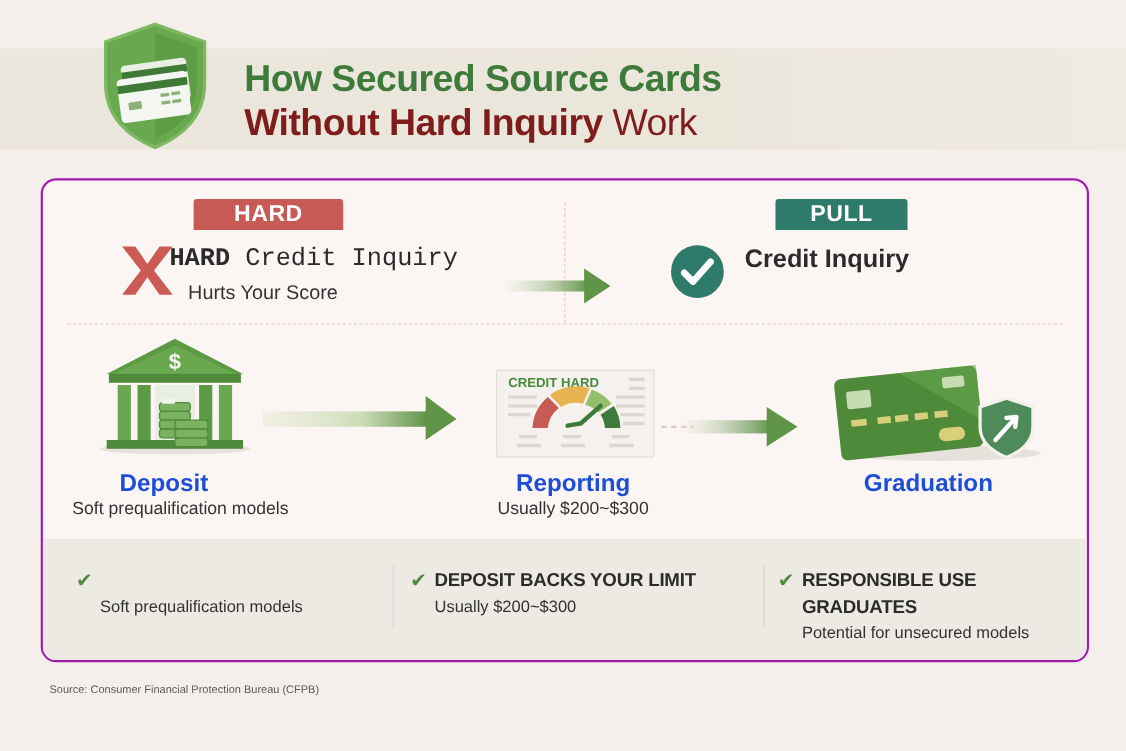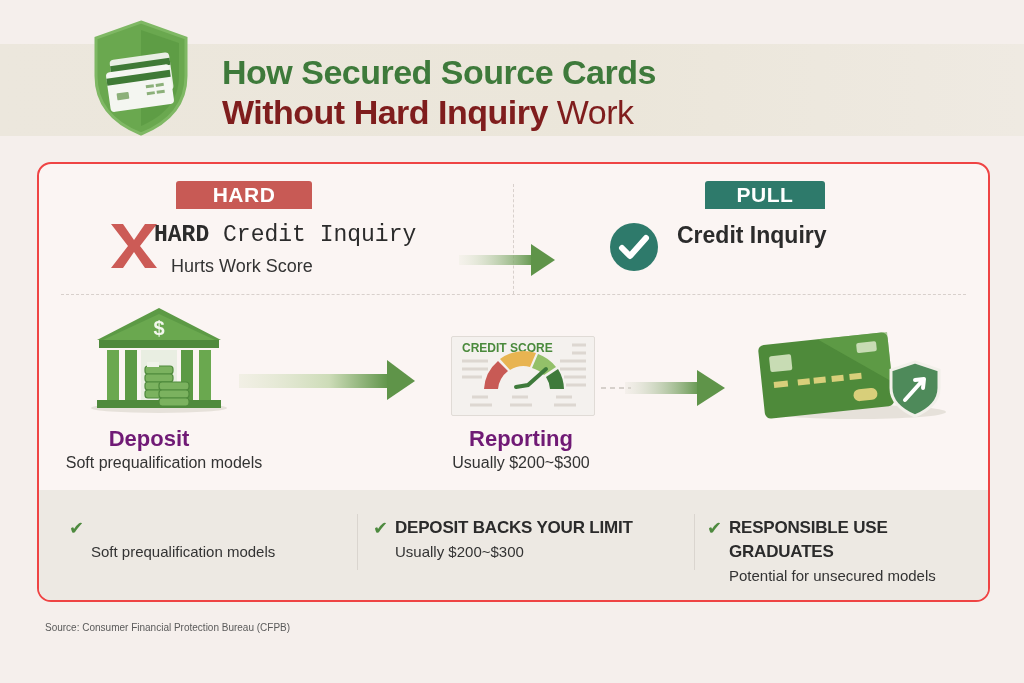--- a/index.html
+++ b/index.html
@@ -15,41 +15,41 @@
     background: linear-gradient(90deg, #ece7dd 0%, #ebe6da 60%, #efeae2 100%);
   }
   .logo { position: absolute; left: 86px; top: 18px; width: 110px; height: 120px; }
   .title { position: absolute; left: 222px; top: 52px; line-height: 40px; }
   .title-line1 { font-size: 34px; font-weight: bold; color: #3e7a3b; letter-spacing: -0.5px; display: block; }
   .title-line2 { font-size: 34px; color: #7f1d1d; letter-spacing: -0.5px; display: block; }
   .title-line2 .bold { font-weight: bold; }
 
   .panel {
     position: absolute; left: 37px; top: 162px; width: 953px; height: 440px;
-    background: #fbf5f3; border: 2px solid #ef4444; border-radius: 14px; overflow: hidden;
+    background: #fbf5f3; border: 2px solid #a21caf; border-radius: 14px; overflow: hidden;
   }
   .row-top { position: absolute; left: 0; top: 0; width: 100%; height: 130px; }
   .vdash { position: absolute; left: 474px; top: 20px; height: 110px; border-left: 1.5px dashed #d8d0cc; }
   .hdash { position: absolute; left: 22px; top: 130px; width: 905px; border-top: 1.5px dashed #d8d0cc; }
 
   .badge {
     position: absolute; height: 28px; color: #fff; font-weight: bold; font-size: 21px;
     text-align: center; line-height: 28px; border-radius: 3px 3px 0 0; letter-spacing: 0.5px;
   }
   .badge-hard { left: 137px; top: 17px; width: 136px; background: #c85a55; }
   .badge-soft { left: 666px; top: 17px; width: 120px; background: #2e7a6b; }
 
   .inq-title { position: absolute; font-size: 23px; color: #2b2b2b; }
   .inq-sub { position: absolute; font-size: 18px; color: #333; }
   .x-mark { position: absolute; left: 70px; top: 58px; width: 50px; height: 48px; }
   .check-circle { position: absolute; left: 570px; top: 58px; width: 50px; height: 50px; }
 
   .arrow { position: absolute; }
 
-  .step-label { position: absolute; font-size: 22px; font-weight: bold; color: #701a75; text-align: center; }
+  .step-label { position: absolute; font-size: 22px; font-weight: bold; color: #1d4ed8; text-align: center; }
   .step-sub { position: absolute; font-size: 16px; color: #333; text-align: center; }
 
   .bottom-strip {
     position: absolute; left: 0; top: 326px; width: 100%; height: 114px;
     background: #ede9e3;
   }
   .feat { position: absolute; top: 26px; }
   .feat-head { font-size: 17px; font-weight: bold; color: #2b2b2b; line-height: 24px; display: flex; align-items: flex-start; letter-spacing: -0.2px; }
   .feat-check { color: #4e8a3f; font-size: 18px; margin-right: 6px; width: 16px; display: inline-block; }
   .feat-sub { font-size: 15px; color: #333; margin-left: 22px; margin-top: 3px; }
@@ -85,21 +85,21 @@
   <span class="title-line2"><span class="bold">Without Hard Inquiry</span><span> Work</span></span>
 </div>
 
 <div class="panel">
   <div class="row-top">
     <div class="badge badge-hard">HARD</div>
     <svg class="x-mark" viewBox="0 0 50 48">
       <path d="M2 2 L14 2 L25 18 L36 2 L48 2 L31 24 L48 46 L36 46 L25 30 L14 46 L2 46 L19 24 Z" fill="#cc5b56"></path>
     </svg>
     <div class="inq-title" style="left:115px; top:58px;font-family:Liberation Mono, monospace;"><b>HARD</b><span> Credit Inquiry</span></div>
-    <div class="inq-sub" style="left:132px; top:92px;">Hurts Work Score</div>
+    <div class="inq-sub" style="left:132px; top:92px;">Hurts Your Score</div>
 
     <div class="vdash"></div>
 
     <svg class="arrow" style="left:420px; top:76px;" width="100" height="40" viewBox="0 0 100 40">
       <defs>
           <linearGradient id="ga1" x1="0" x2="1">
             <stop offset="0" stop-color="#dfe6d0" stop-opacity="0.2"></stop>
             <stop offset="1" stop-color="#5f9449"></stop>
           </linearGradient>
         </defs>
@@ -148,21 +148,21 @@
           <stop offset="1" stop-color="#5f9449"></stop>
         </linearGradient>
       </defs>
     <rect x="0" y="14" width="150" height="14" fill="url(#ga2)"></rect>
     <path d="M148 0 L176 21 L148 40 Z" fill="#5f9449"></path>
   </svg>
   <div class="step-label" style="left:40px; top:262px; width:140px;">Deposit</div>
   <div class="step-sub" style="left:10px; top:290px; width:230px;">Soft prequalification models</div>
 
   <div style="position:absolute; left:412px; top:172px; width:144px; height:80px; background:#f4f1ee; border:1.5px solid #e0dbd6; border-radius:2px;">
-    <div style="position:absolute; left:10px; top:4px; font-size:12px; font-weight:bold; color:#4a8a3c;">CREDIT SCORE</div>
+    <div style="position:absolute; left:10px; top:4px; font-size:12px; font-weight:bold; color:#4a8a3c;">CREDIT HARD</div>
     <svg style="position:absolute; left:0; top:0;" width="144" height="80" viewBox="0 0 144 80">
       <g stroke="#ddd7d1" stroke-width="3">
         <line x1="120" y1="8" x2="134" y2="8"></line>
           <line x1="120" y1="16" x2="134" y2="16"></line>
         <line x1="10" y1="24" x2="36" y2="24"></line>
           <line x1="10" y1="32" x2="36" y2="32"></line>
           <line x1="10" y1="40" x2="30" y2="40"></line>
         <line x1="108" y1="24" x2="134" y2="24"></line>
           <line x1="108" y1="32" x2="134" y2="32"></line>
           <line x1="112" y1="40" x2="134" y2="40"></line>
@@ -208,20 +208,21 @@
           <rect x="46" y="48" width="12" height="6"></rect>
           <rect x="62" y="48" width="12" height="6"></rect>
           <rect x="80" y="48" width="12" height="6"></rect>
           <rect x="98" y="48" width="12" height="6"></rect>
         </g>
       <rect x="100" y="64" width="24" height="12" rx="6" fill="#d8cf7a"></rect>
     </g>
     <path d="M164 34 L188 42 L188 60 C188 74 178 82 164 88 C150 82 140 74 140 60 L140 42 Z" fill="#4e8a5a" stroke="#f2f0ea" stroke-width="3"></path>
     <path d="M154 72 L172 52 M164 52 L173 51 L172 60" stroke="#fff" stroke-width="4" fill="none" stroke-linecap="round" stroke-linejoin="round"></path>
   </svg>
+  <div class="step-label" style="left:720px; top:262px; width:170px;">Graduation</div>
 
   <div class="bottom-strip">
     <div class="feat" style="left:30px;">
       <div class="feat-head">
           <span class="feat-check">✔</span>
         </div>
       <div class="feat-sub">Soft prequalification models</div>
     </div>
     <div class="vsep" style="left:318px;"></div>
     <div class="feat" style="left:334px;">

